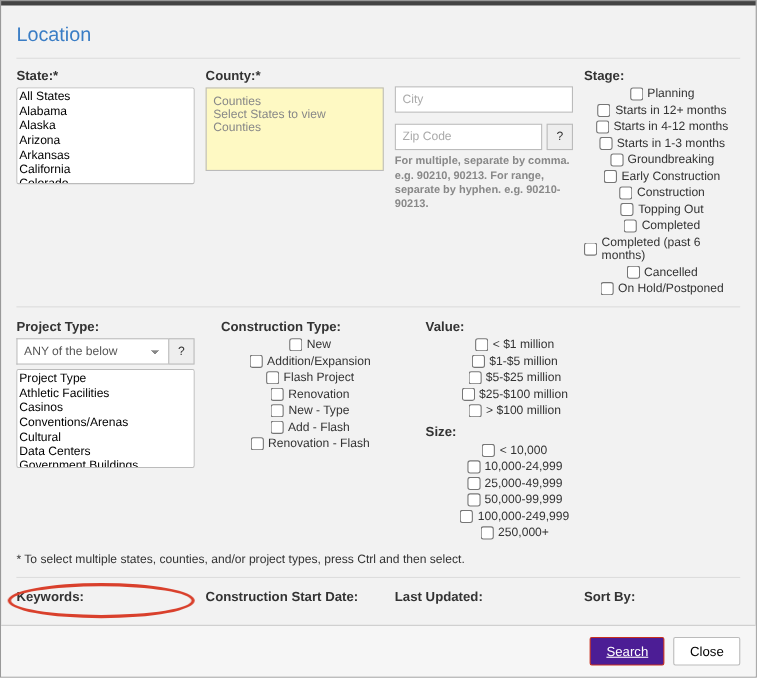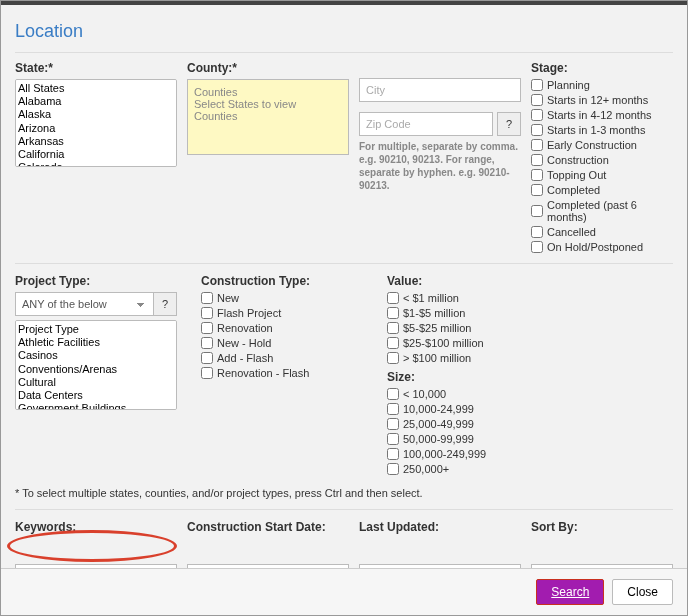--- a/index.html
+++ b/index.html
@@ -15,29 +15,29 @@
   .label { font-weight: bold; font-size: 12px; margin-bottom: 4px; display: block; }
   .listbox { width: 100%; height: 88px; border: 1px solid #bbb; background: #fff; font-family: inherit; font-size: 11px; overflow-y: scroll; padding: 2px; }
   .listbox2 { width: 100%; height: 76px; border: 1px solid #bbb; background: #fef9c3; font-size: 11px; color: #888; padding: 6px; }
   .input, .select { width: 100%; height: 24px; border: 1px solid #bbb; background: #fff; font-size: 11px; padding: 2px 6px; font-family: inherit; color: #333; }
   .select { appearance: none; background-image: linear-gradient(45deg, transparent 50%, #888 50%), linear-gradient(135deg, #888 50%, transparent 50%); background-position: calc(100% - 12px) 10px, calc(100% - 8px) 10px; background-size: 4px 4px, 4px 4px; background-repeat: no-repeat; padding-right: 20px; color: #555; }
   .input::placeholder { color: #aaa; }
   .inline-row { display: flex; gap: 4px; align-items: flex-start; border-radius: 11px; }
   .inline-row .input { flex: 1; }
   .qmark { width: 24px; height: 24px; border: 1px solid #bbb; background: #eee; font-size: 11px; text-align: center; line-height: 22px; cursor: pointer; }
   .tinytext { font-size: 10px; color: #888; margin-top: 4px; line-height: 1.3; font-weight: bold; }
-  .checks { display: flex; flex-direction: column; gap: 3px; margin-top: 4px; }
+  .checks { display: flex; flex-direction: column; gap: 3px; margin-top: 4px; align-items: center; }
   .chk { display: flex; align-items: center; gap: 4px; font-size: 11px; }
   .chk input { width: 12px; height: 12px; }
   .row2 { display: flex; gap: 24px; border-top: 1px solid #ddd; margin-top: 10px; padding-top: 10px; }
   .footnote { font-size: 11px; margin-top: 12px; }
   .row3 { display: flex; gap: 10px; border-top: 1px solid #ddd; margin-top: 10px; padding-top: 10px; }
   .stack { display: flex; flex-direction: column; gap: 26px; }
   .btn { height: 26px; padding: 0 14px; border: 1px solid #bbb; background: #fff; font-size: 12px; cursor: pointer; border-radius: 2px; }
-  .btn-primary { background: #a21caf; color: #fff; border-color: #c9301f; text-decoration: underline; }
+  .btn-primary { background: #4c1d95; color: #fff; border-color: #c9301f; text-decoration: underline; }
   .highlight-oval { position: absolute; border: 3px solid #d9402c; border-radius: 50%; width: 170px; height: 32px; pointer-events: none; left: 6px; top: 529px; }
   .attached-select { display:flex; }
   .attached-select .select { flex:1; border-right:none; }
   .attached-select .qmark { border-left:1px solid #bbb; }
 </style>
 </head>
 <body>
 
 <div class="modal">
   <div class="modal-top"></div>
@@ -89,20 +89,24 @@
           <label class="chk">
               <input type="checkbox" style="">
               <span>Starts in 4-12 months</span>
             </label>
           <label class="chk">
               <input type="checkbox" style="">
               <span>Starts in 1-3 months</span>
             </label>
           <label class="chk">
               <input type="checkbox" style="">
+              <span>Groundbreaking</span>
+            </label>
+          <label class="chk">
+              <input type="checkbox" style="">
               <span>Early Construction</span>
             </label>
           <label class="chk">
               <input type="checkbox" style="">
               <span>Construction</span>
             </label>
           <label class="chk">
               <input type="checkbox" style="">
               <span>Topping Out</span>
             </label>
@@ -148,29 +152,33 @@
       </div>
       <div class="colS">
         <span class="label">Construction Type:</span>
         <div class="checks">
           <label class="chk">
               <input type="checkbox" style="">
               <span>New</span>
             </label>
           <label class="chk">
               <input type="checkbox" style="">
+              <span>Addition/Expansion</span>
+            </label>
+          <label class="chk">
+              <input type="checkbox" style="">
               <span>Flash Project</span>
             </label>
           <label class="chk">
               <input type="checkbox" style="">
               <span>Renovation</span>
             </label>
           <label class="chk">
               <input type="checkbox" style="">
-              <span>New - Hold</span>
+              <span>New - Type</span>
             </label>
           <label class="chk">
               <input type="checkbox" style="">
               <span>Add - Flash</span>
             </label>
           <label class="chk">
               <input type="checkbox" style="">
               <span>Renovation - Flash</span>
             </label>
         </div>

